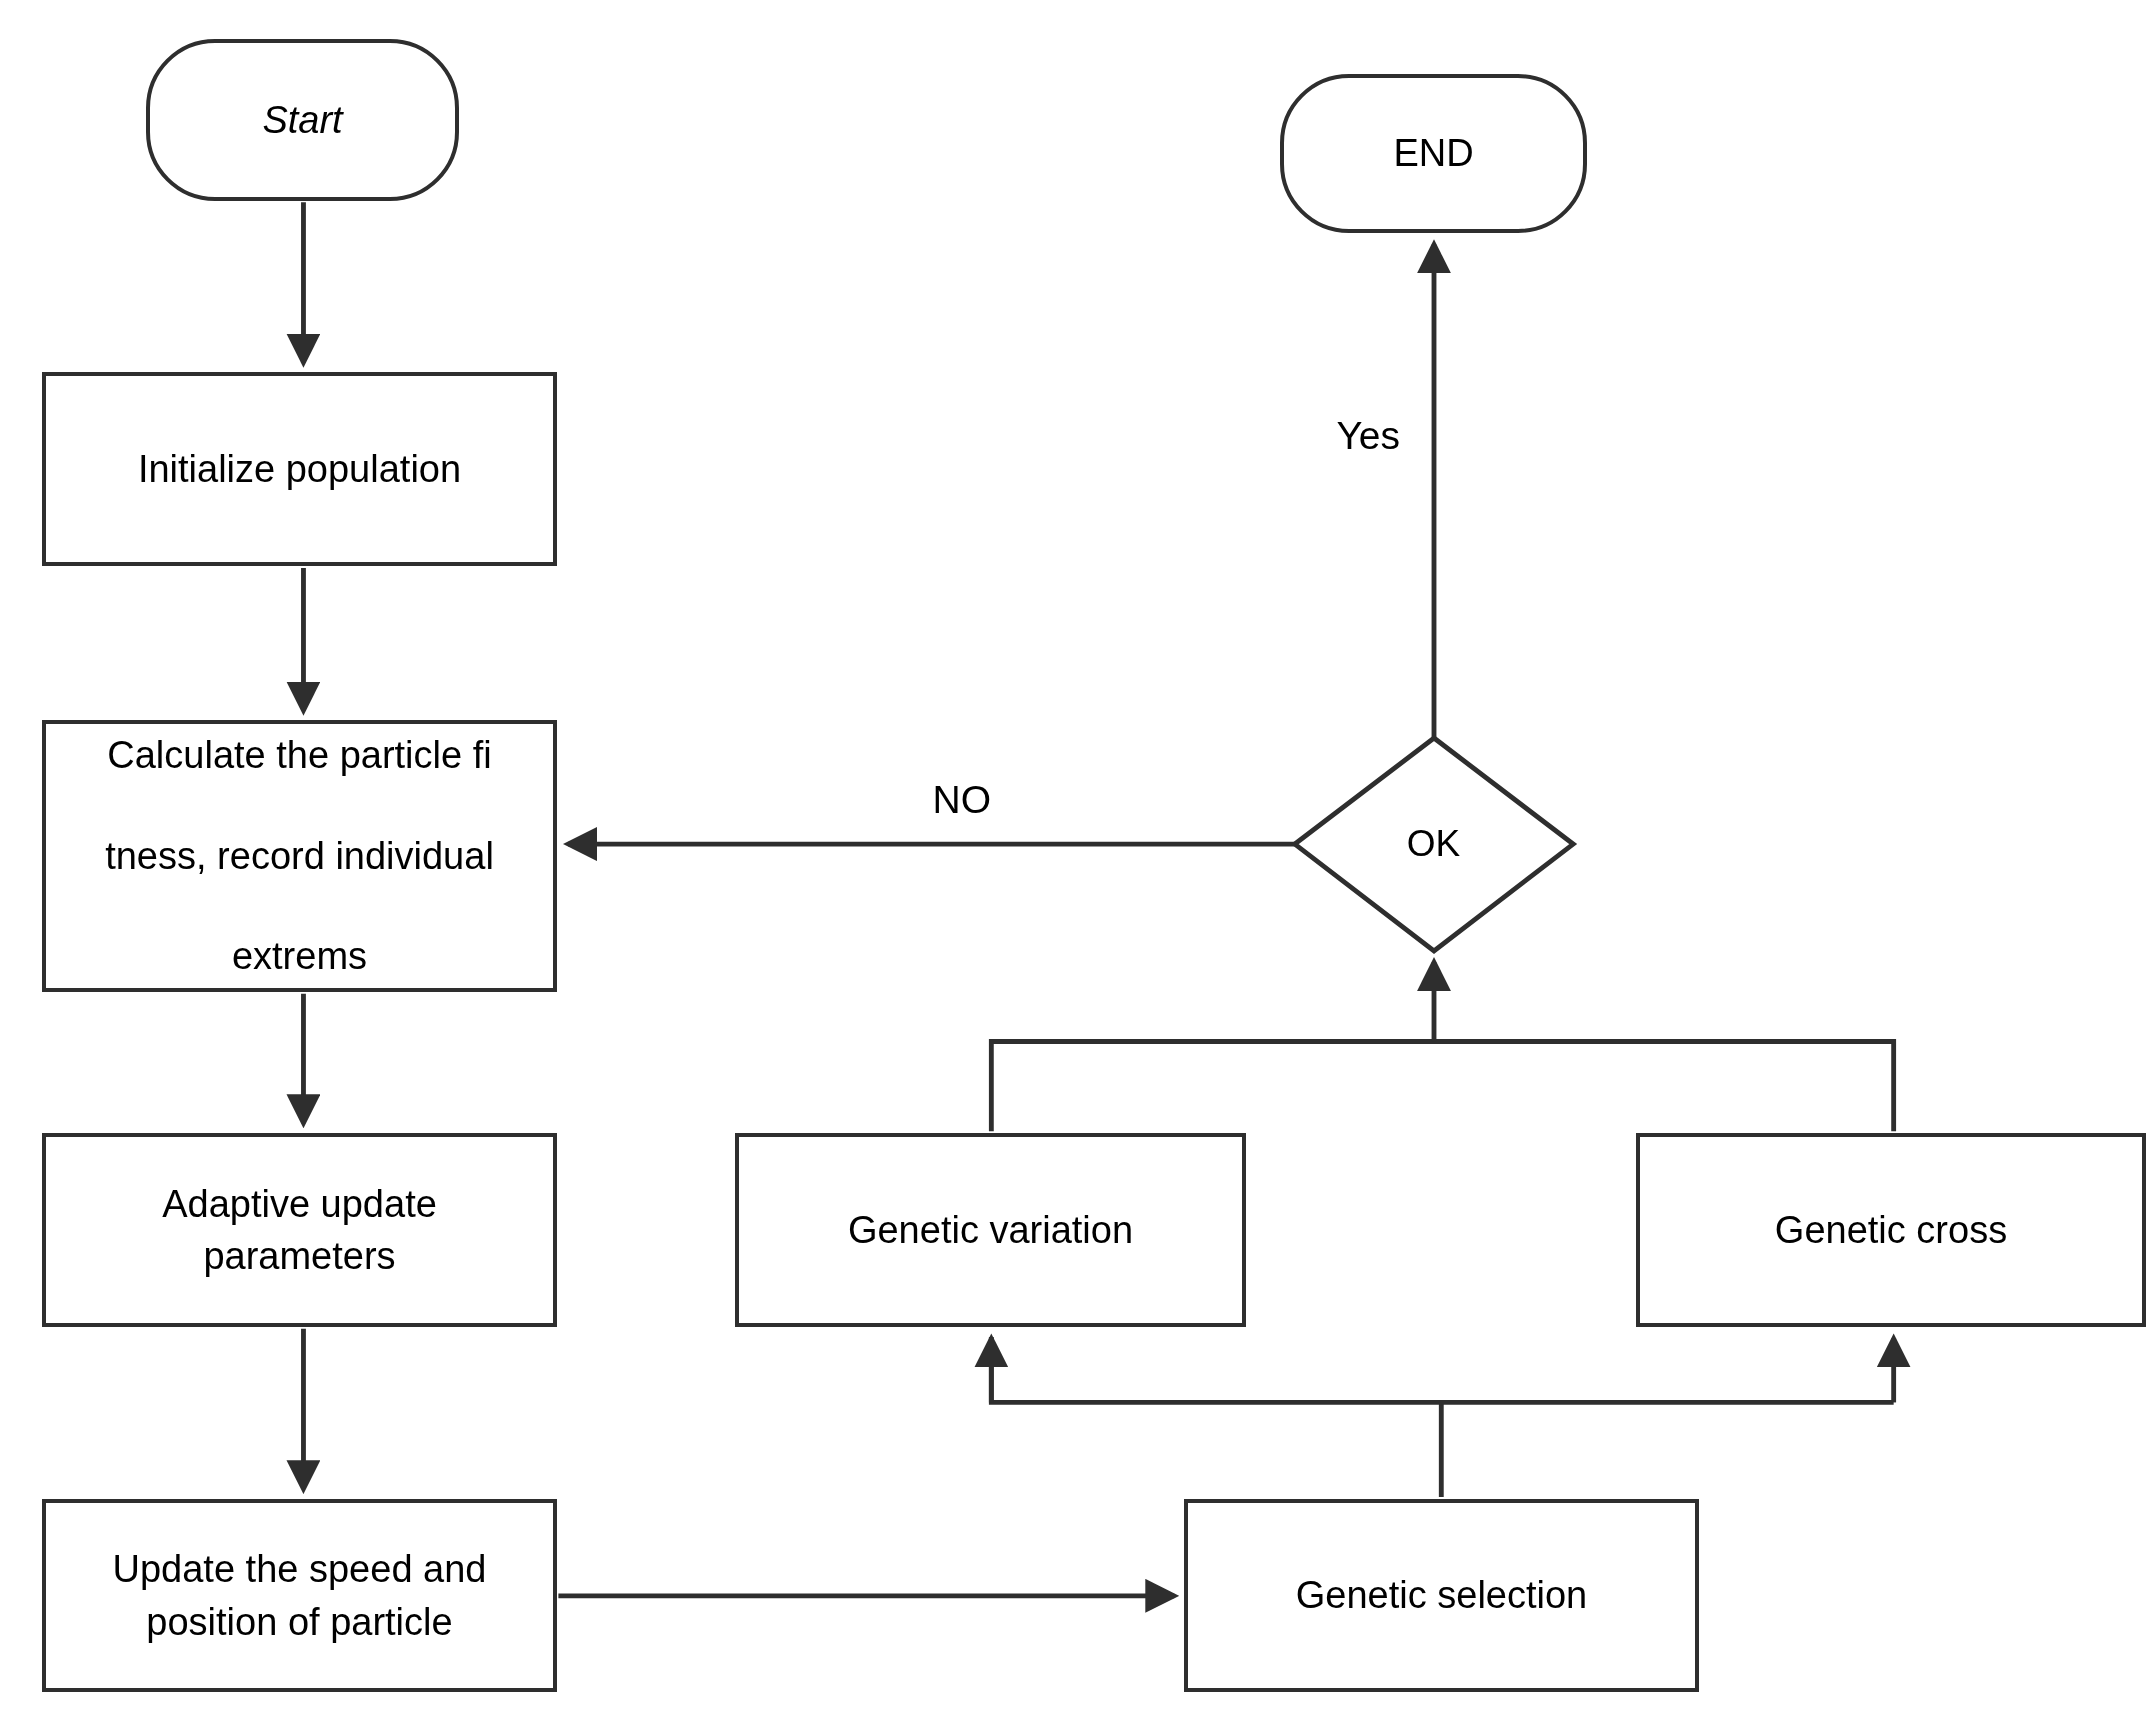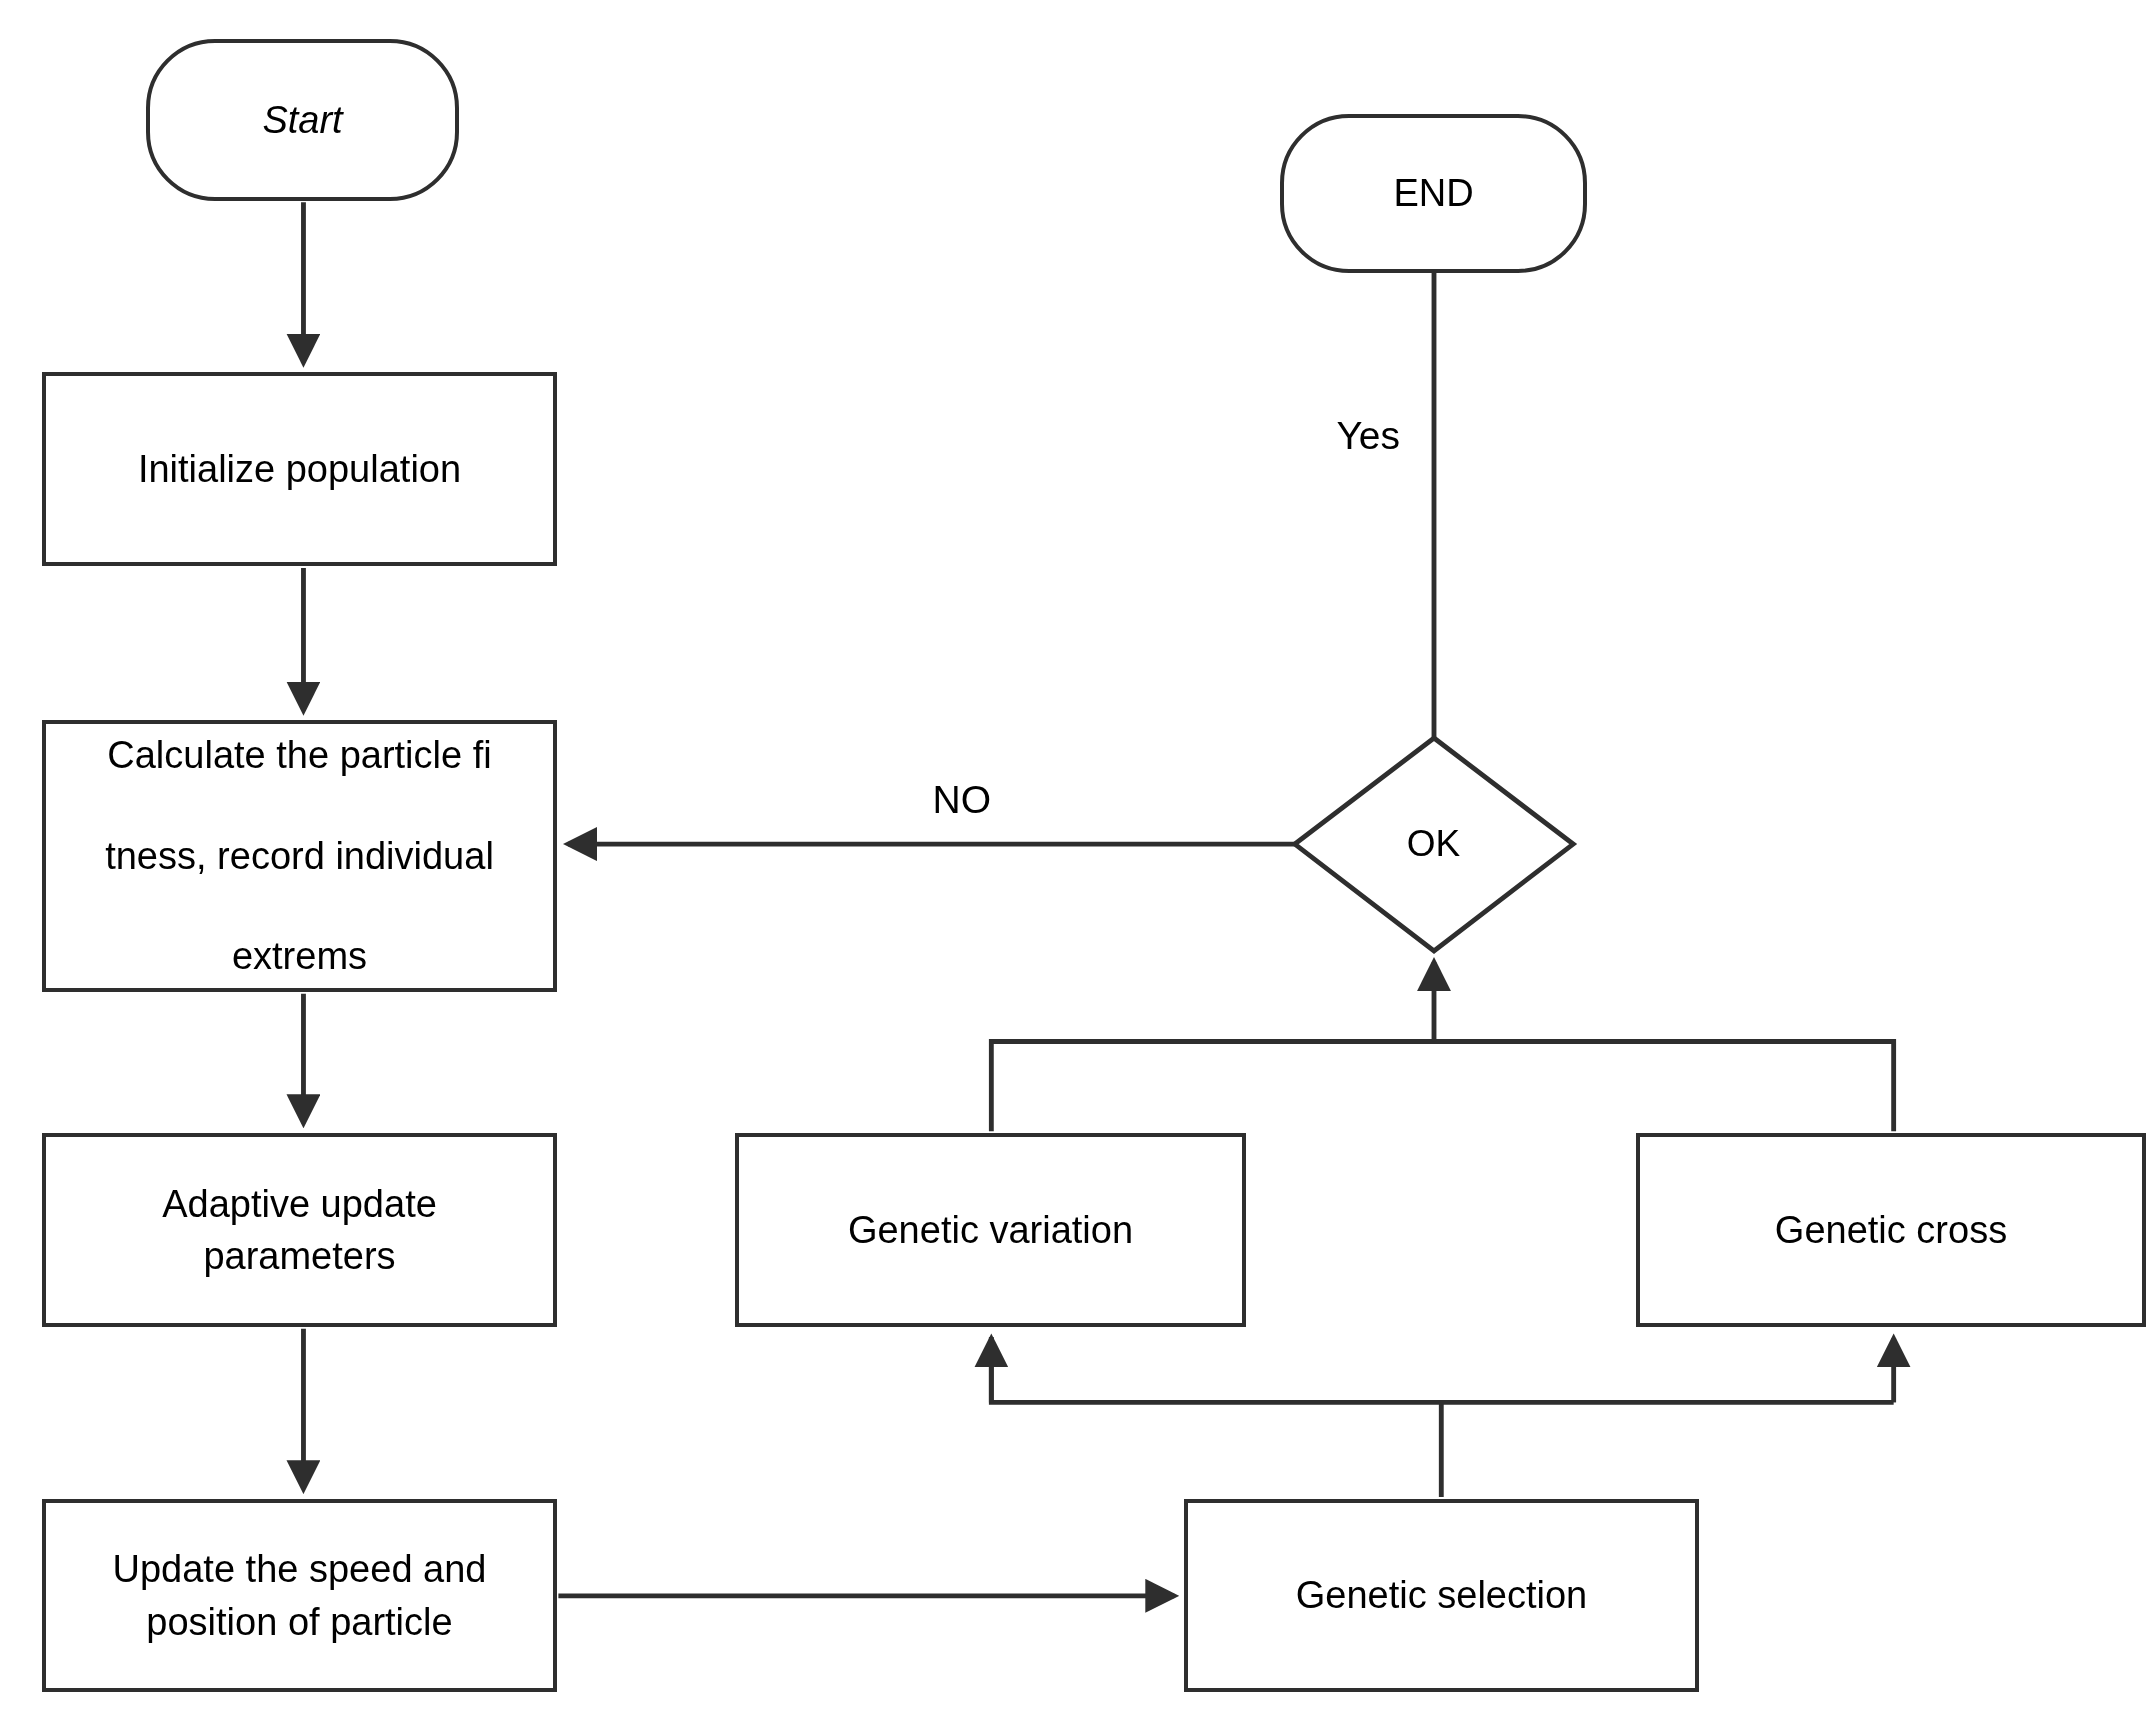--- a/index.html
+++ b/index.html
@@ -44,21 +44,21 @@
   .decision-label{
     position:absolute;
     font-size:37px;
     color:var(--text);
     display:flex;
     align-items:center;
     justify-content:center;
   }
   
   #n-start     {left:146px; top:39px;   width:313px; height:162px;font-style:italic;}
-  #n-end       {left:1280px;top:74px;   width:307px; height:159px;margin-top:40px;}
+  #n-end       {left:1280px;top:74px;   width:307px; height:159px;}
   #n-init      {left:42px;  top:372px;  width:515px; height:194px;}
   #n-calc      {left:42px;  top:720px;  width:515px; height:272px;gap:48px;}
   #n-adaptive  {left:42px;  top:1133px; width:515px; height:194px;}
   #n-update    {left:42px;  top:1499px; width:515px; height:193px;}
   #n-variation {left:735px; top:1133px; width:511px; height:194px;}
   #n-cross     {left:1636px;top:1133px; width:510px; height:194px;}
   #n-selection {left:1184px;top:1499px; width:515px; height:193px;}
   #lbl-yes {left:1262px;top:414px; width:138px;}
   #lbl-no  {left:870px;top:778px; width:121px;}
   #lbl-ok  {left:1373px;top:817px;width:121px;height:53px;}

